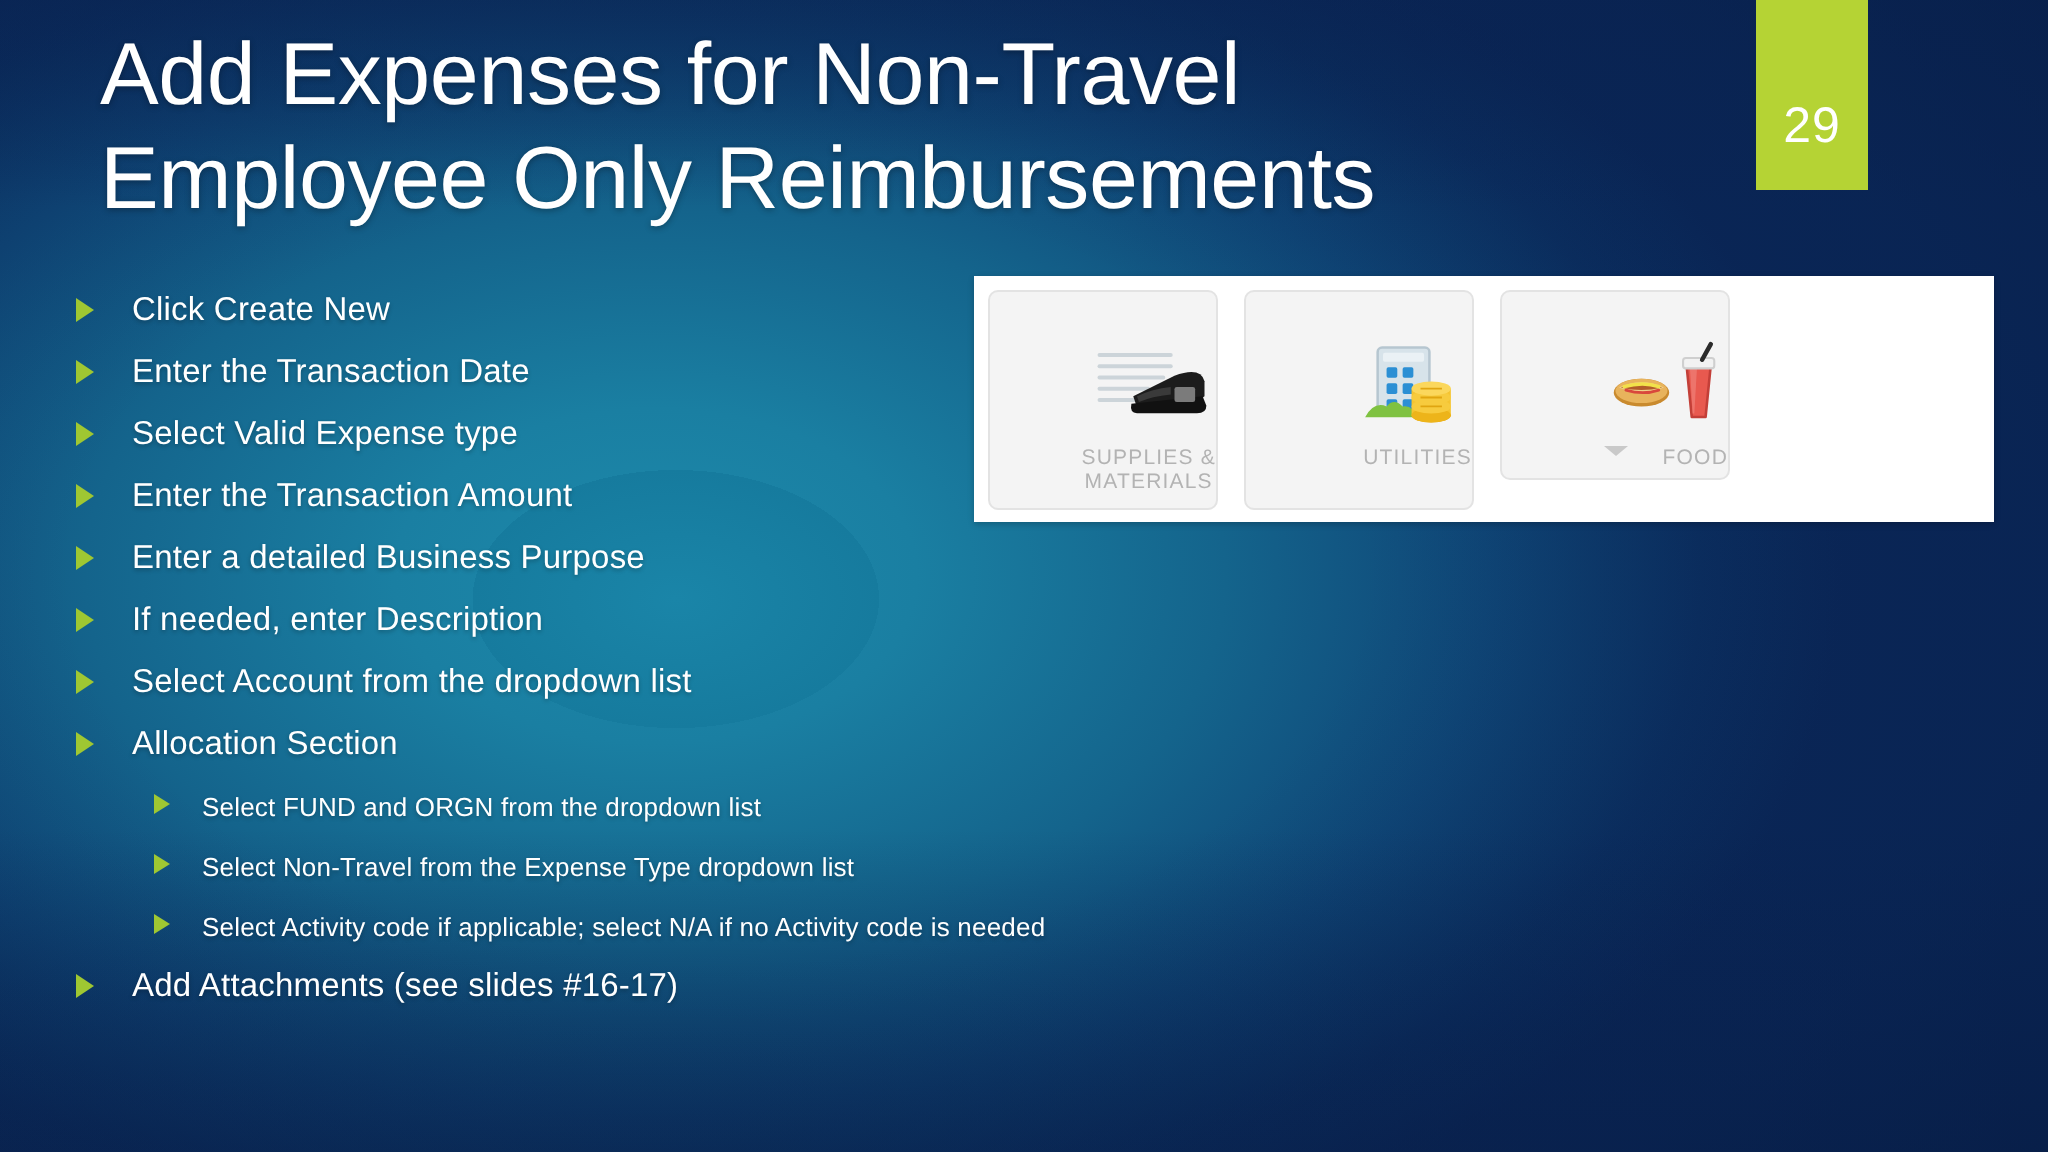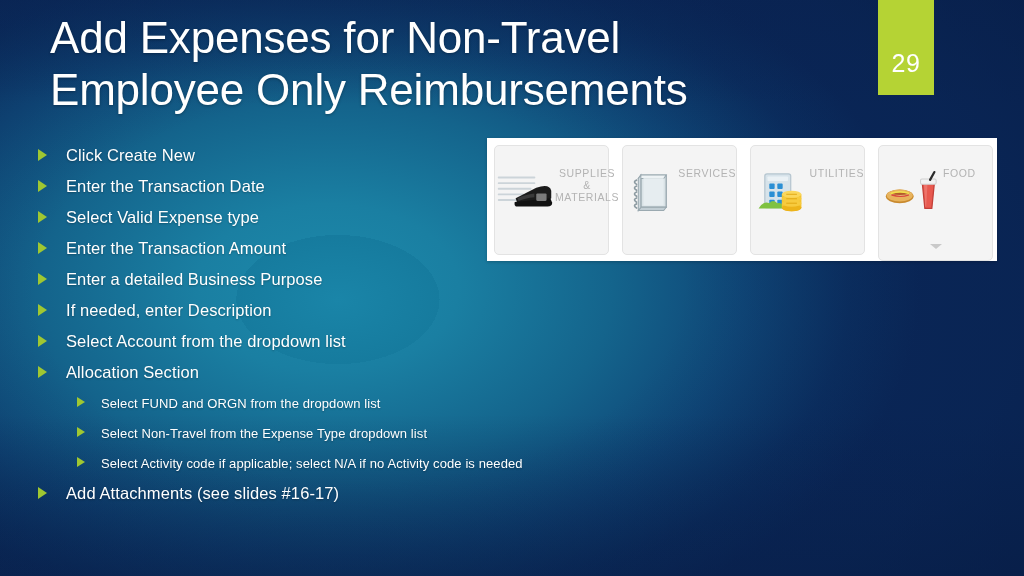--- a/index.html
+++ b/index.html
@@ -101,26 +101,26 @@
     position:absolute;
     left:7px; top:7px;
     display:flex;
     gap:13px;
   }
   .card {
     width:115px; height:110px;
     background:#f4f4f4;
     border:1px solid #e3e3e3;
     border-radius:5px;
-    display:flex; 
-    align-items:flex-start; justify-content:flex-start;
+    display:flex; flex-direction:column;
+    align-items:flex-end; justify-content:flex-start;
     padding-top:22px;
     position:relative;
   }
-  .card.tall { height:116px; }
+  .card.tall { height:95px; }
   .card-icon {
     height:48px; width:64px;
     display:flex; align-items:center; justify-content:center;
     margin-bottom:8px;
   }
   .card-label {
     color:#b3b3b3;
     font-size:10.5px;
     letter-spacing:0.6px;
     text-align:center;
@@ -215,39 +215,20 @@
       <line x1="4" y1="32" x2="26" y2="32"></line>
     </g>
     <path d="M22 30 L44 19 Q58 14 60 22 L60 30 L56 33 L24 36 Z" fill="#1c1c1c"></path>
     <path d="M21 34 L59 30 L61 35 Q61 39 56 39 L24 39 Q20 39 21 34 Z" fill="#111"></path>
     <rect x="44" y="25" width="11" height="8" rx="1.2" fill="#7b7b7b"></rect>
     <path d="M24 30 Q32 26 42 25 L42 29 Q32 30 25 33 Z" fill="#3a3a3a"></path>
   </svg>
           </div>
           <div class="card-label">SUPPLIES &amp;
 MATERIALS</div>
-        </div>
-        <div class="card">
-          <div class="card-icon">
-            <svg viewBox="0 0 52 52" width="44" height="44" xmlns="http://www.w3.org/2000/svg">
-    <path d="M14 6 L44 6 L44 44 L14 44 Z" fill="#d9e2e6" stroke="#9aa9b0" stroke-width="1.6"></path>
-    <path d="M14 6 L44 6 L41 10 L11 10 Z" fill="#eef3f5" stroke="#9aa9b0" stroke-width="1.2"></path>
-    <path d="M14 44 L44 44 L41 48 L11 48 Z" fill="#c2ced4" stroke="#9aa9b0" stroke-width="1.2"></path>
-    <path d="M11 10 L11 48 L14 44 L14 6 Z" fill="#cfd9de" stroke="#9aa9b0" stroke-width="1.2"></path>
-    <g stroke="#8d9ba2" stroke-width="2" fill="none" stroke-linecap="round">
-      <path d="M9 12 q-5 2 0 5"></path>
-      <path d="M9 19 q-5 2 0 5"></path>
-      <path d="M9 26 q-5 2 0 5"></path>
-      <path d="M9 33 q-5 2 0 5"></path>
-      <path d="M9 40 q-5 2 0 5"></path>
-    </g>
-    <path d="M17 9 L41 9 L41 42 L17 42 Z" fill="#e8eef1" opacity=".85"></path>
-  </svg>
-          </div>
-          <div class="card-label">SERVICES</div>
         </div>
         <div class="card">
           <div class="card-icon">
             <svg viewBox="0 0 56 50" width="50" height="45" xmlns="http://www.w3.org/2000/svg">
     <rect x="11" y="4" width="29" height="38" rx="2.5" fill="#d7e3ea" stroke="#b6c6d0" stroke-width="1.4"></rect>
     <rect x="14" y="7" width="23" height="5" rx="1" fill="#eaf1f5"></rect>
     <g fill="#2b8fd4">
       <rect x="16" y="15" width="6" height="6" rx="1"></rect>
       <rect x="25" y="15" width="6" height="6" rx="1"></rect>
       <rect x="16" y="24" width="6" height="6" rx="1"></rect>

